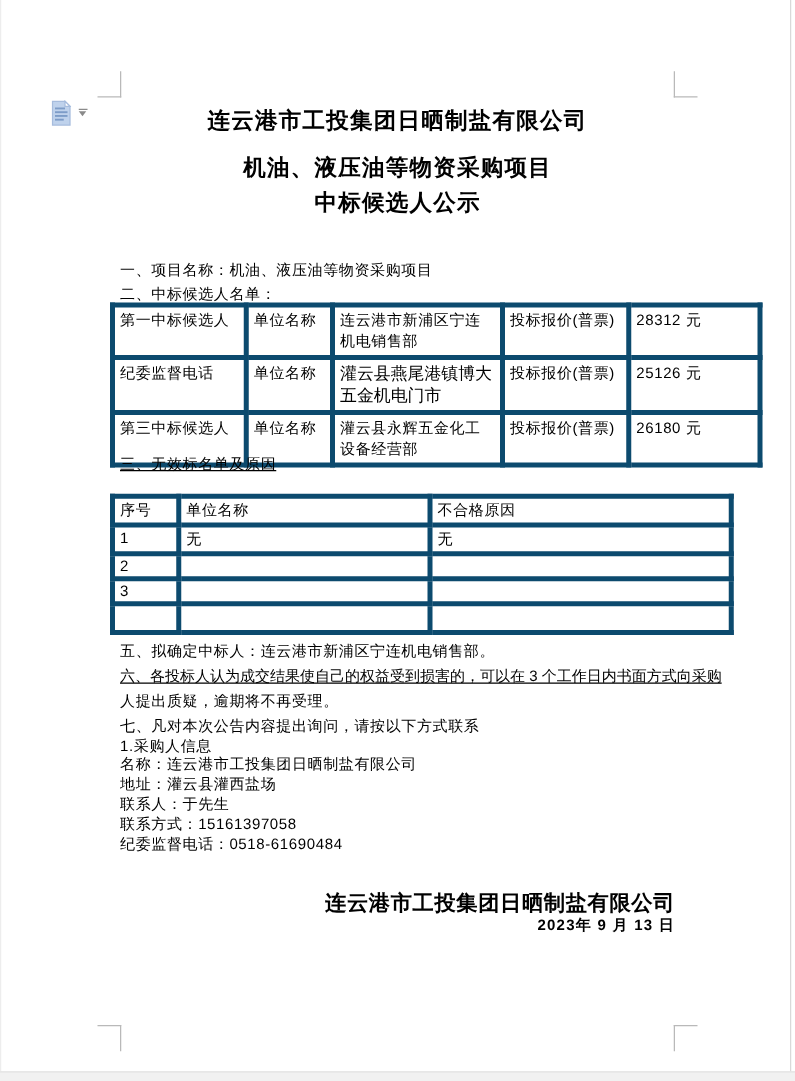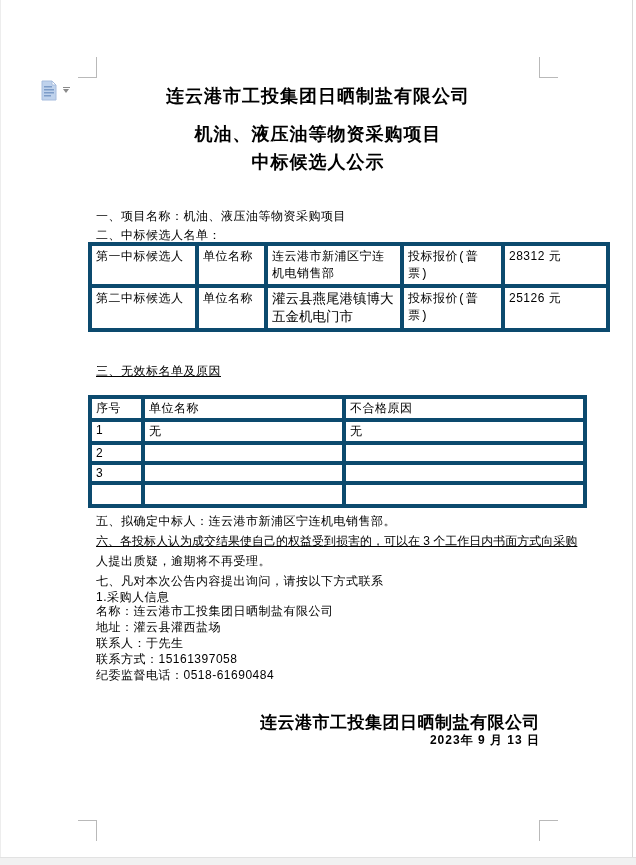--- a/index.html
+++ b/index.html
@@ -29,21 +29,21 @@
   .title{position:absolute;left:0;width:636px;text-align:center;font-weight:bold;font-size:18px;letter-spacing:1px;white-space:nowrap;}
   .t1{top:84px;} .t2{top:122px;} .t3{top:150px;}
   
   .bodyline{position:absolute;left:96px;font-size:12px;letter-spacing:0.5px;white-space:nowrap;line-height:14px;}
   
   table{border-collapse:collapse;table-layout:fixed;position:absolute;}
   td{border:4px solid #0c4a6e;font-size:12px;letter-spacing:0.5px;padding:2px 4px;vertical-align:top;overflow:hidden;word-break:break-all;}
   .cand-table{left:88px;top:242px;width:458px;}
   .cand-table td{height:29px;}
   .cand-table .c1{width:95px;} .cand-table .c2{width:57px;}
-  .cand-table .c3{width:124px;} .cand-table .c4{width:89px;font-family:Liberation Mono, monospace;} .cand-table .c5{width:93px;}
+  .cand-table .c3{width:124px;} .cand-table .c4{width:89px;} .cand-table .c5{width:93px;}
   .unit-big{font-size:13.5px;letter-spacing:0;}
   .invalid-table{left:88px;top:395px;width:459px;}
   .invalid-table td{height:13px;padding:1px 4px;}
   .invalid-table .i1{width:41px;} .invalid-table .i2{width:189px;} .invalid-table .i3{width:229px;margin-top:33px;}
   
   .sig{position:absolute;right:96px;text-align:right;font-weight:bold;white-space:nowrap;}
   .sig-company{top:711px;font-size:17px;letter-spacing:0.5px;}
   .sig-date{top:732px;font-size:12px;letter-spacing:1px;}
 </style>
 </head>
@@ -85,25 +85,32 @@
 <table class="cand-table">
   <tbody>
       <tr>
     <td class="c1">第一中标候选人</td>
     <td class="c2">单位名称</td>
     <td class="c3">连云港市新浦区宁连机电销售部</td>
     <td class="c4">投标报价(普票)</td>
     <td class="c5">28312 元</td>
   </tr>
   <tr>
-    <td class="c1">第二中标候选人</td>
+    <td class="c1">纪委监督电话</td>
     <td class="c2">单位名称</td>
     <td class="c3 unit-big">灌云县燕尾港镇博大五金机电门市</td>
     <td class="c4">投标报价(普票)</td>
     <td class="c5">25126 元</td>
+  </tr>
+  <tr>
+    <td class="c1">第三中标候选人</td>
+    <td class="c2">单位名称</td>
+    <td class="c3">灌云县永辉五金化工设备经营部</td>
+    <td class="c4">投标报价(普票)</td>
+    <td class="c5">26180 元</td>
   </tr>
 </tbody>
   </table>
 
 <div class="bodyline" style="top:364px;text-decoration:underline;">三、无效标名单及原因</div>
 
 <table class="invalid-table">
   <tbody>
       <tr>
     <td class="i1">序号</td>

